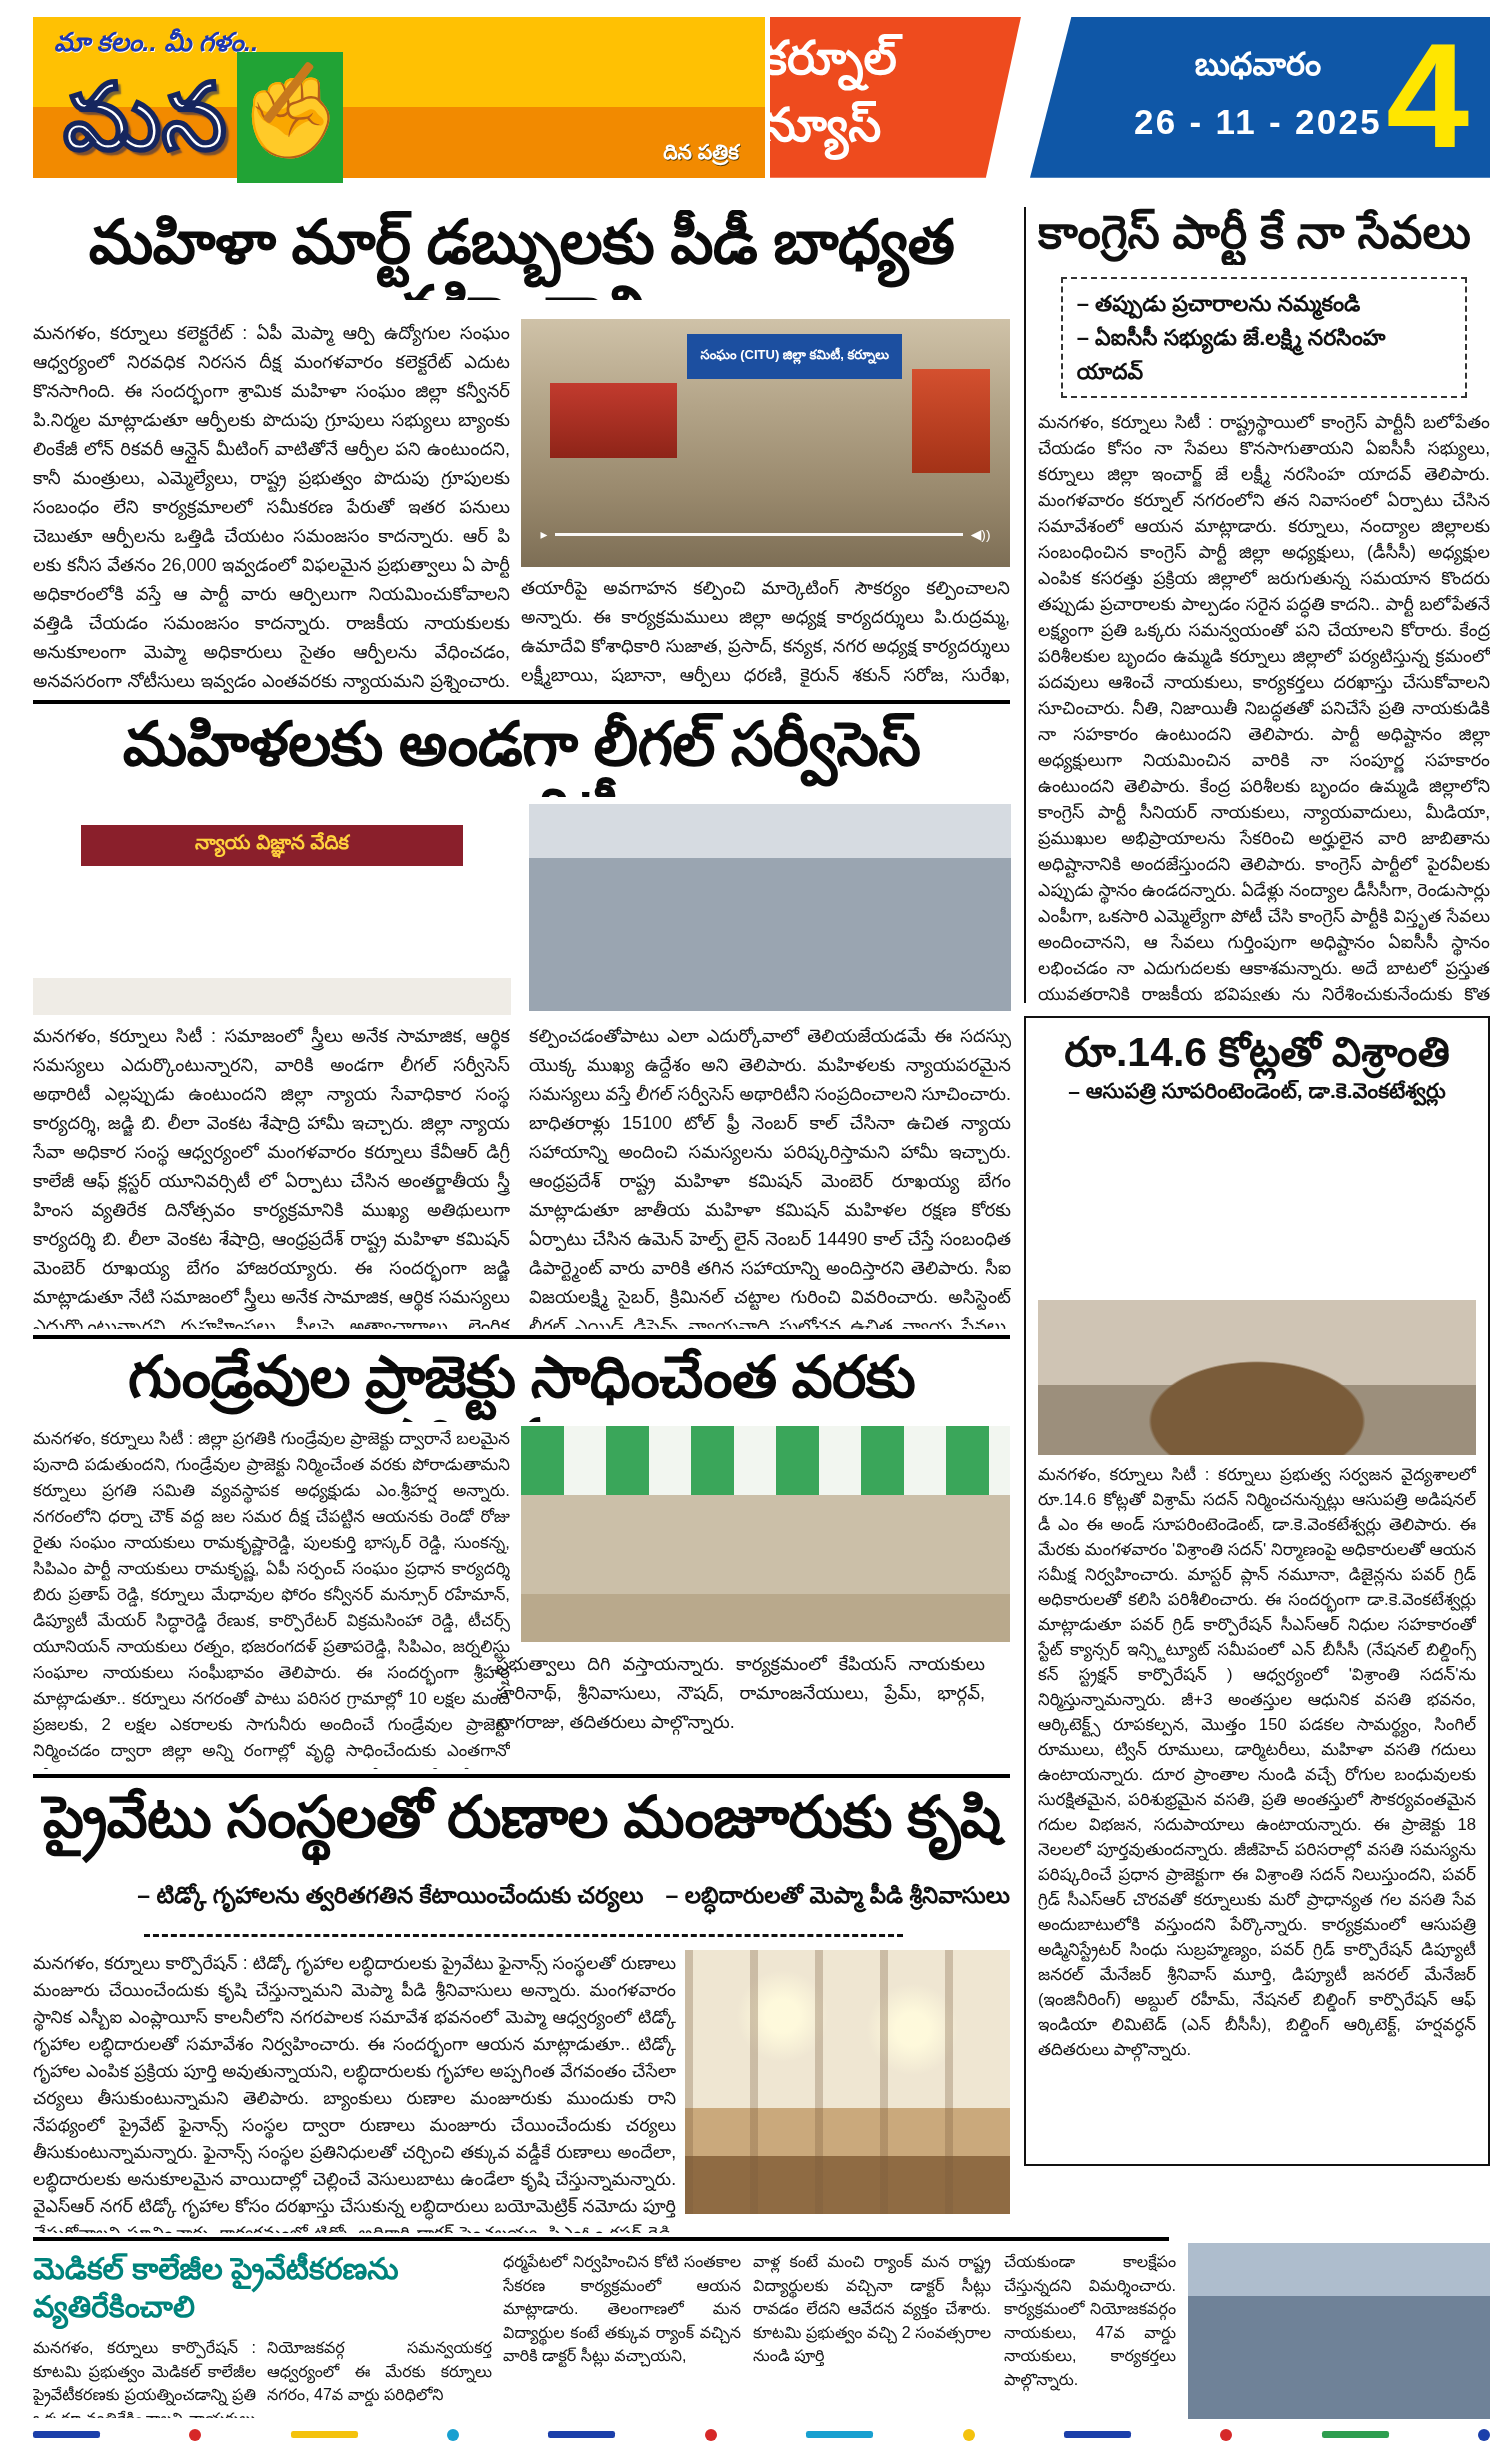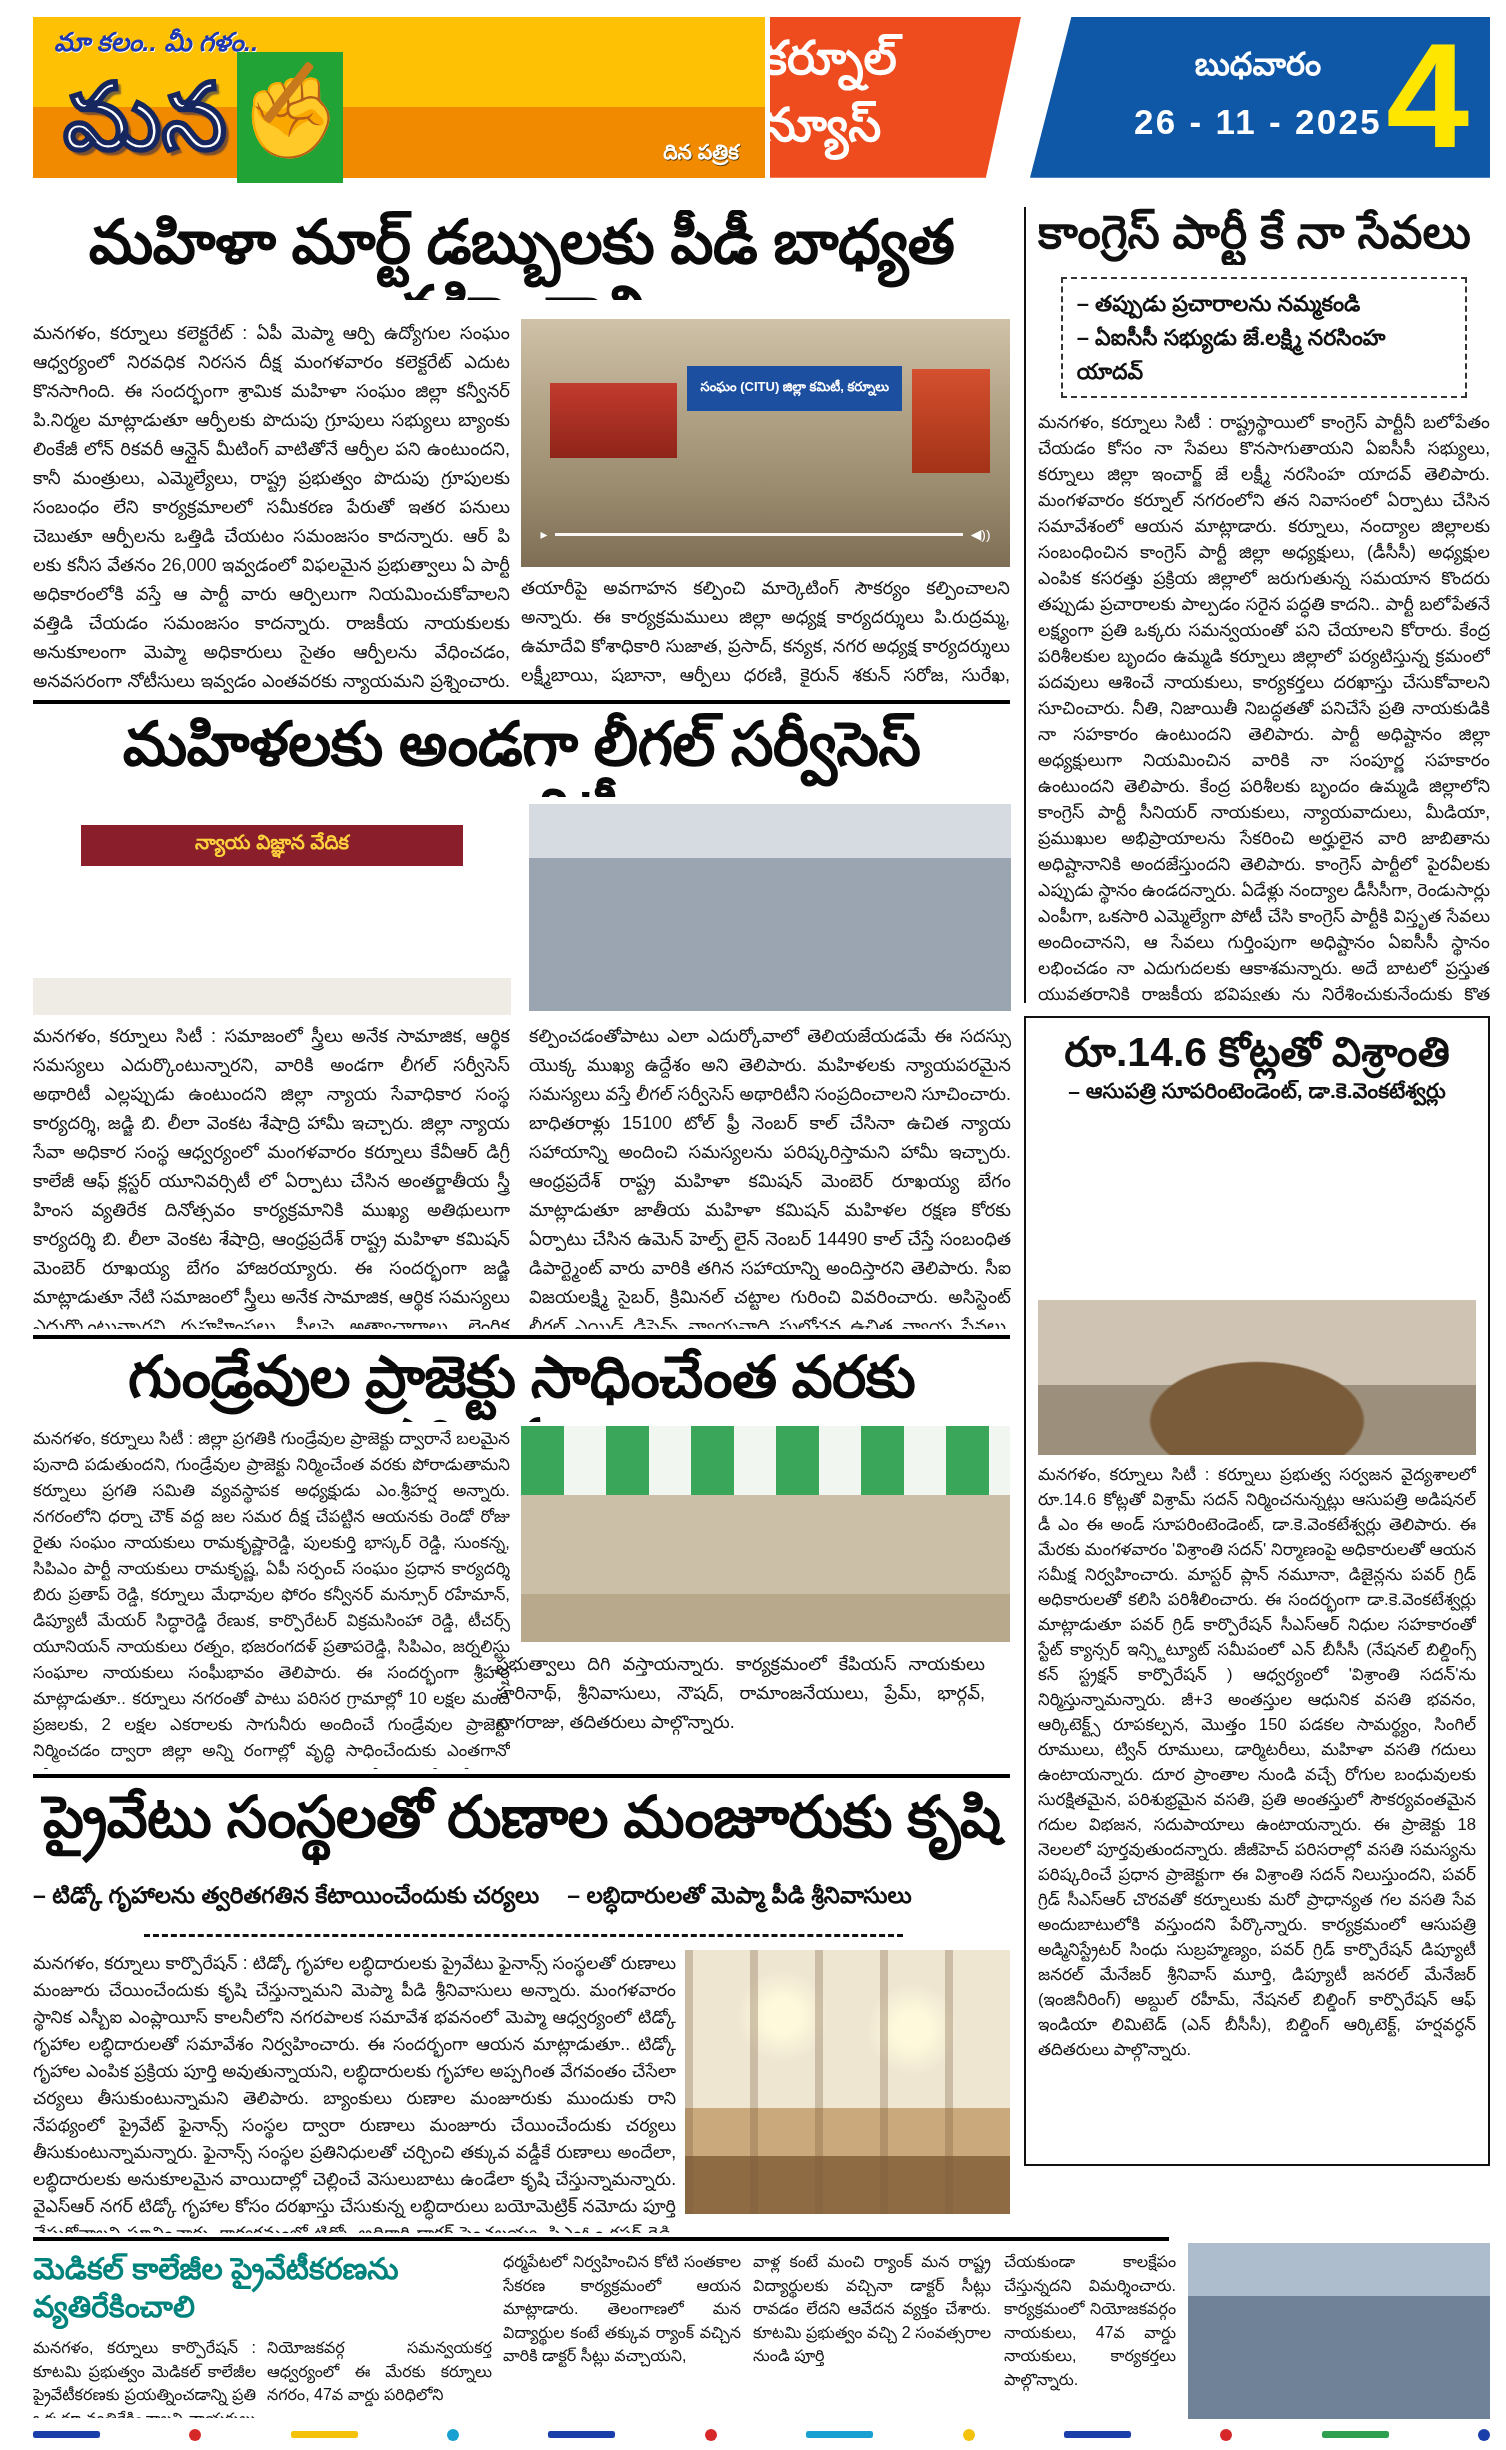--- a/index.html
+++ b/index.html
@@ -41,21 +41,21 @@
   .rule{position:absolute;background:#000;}
   .photo{position:absolute;overflow:hidden;}
   .ph-banner{position:absolute;display:flex;align-items:center;justify-content:center;
      font-weight:bold;text-align:center;overflow:hidden;}
 
   
   .a1-head{left:33px;top:210px;width:977px;height:90px;font-size:61px;}
   .a1-col1{left:33px;top:319px;width:477px;height:377px;}
   .a1-photo{left:521px;top:319px;width:489px;height:248px;
      background:linear-gradient(180deg,#cfc2a8 0%,#b3a488 35%,#99896d 70%,#7d6e55 100%);}
-  .a1-ph-banner{left:34%;top:6%;width:44%;height:18%;background:#1c4fa0;color:#fff;font-size:13px;margin-top:32px;}
+  .a1-ph-banner{left:34%;top:6%;width:44%;height:18%;background:#1c4fa0;color:#fff;font-size:13px;}
   .a1-ph-red{position:absolute;left:6%;top:26%;width:26%;height:30%;
      background:linear-gradient(180deg,#c23b2e,#8e2418);}
   .a1-ph-red2{position:absolute;right:4%;top:20%;width:16%;height:42%;
      background:linear-gradient(180deg,#d4502f,#a33217);}
   .videobar{position:absolute;left:4%;right:4%;bottom:10%;display:flex;align-items:center;gap:7.6px;
      color:#fff;font-size:13.7px;}
   .videobar .line{flex:1;height:3px;background:rgba(255,255,255,.95);}
   .a1-col2{left:521px;top:574px;width:489px;height:120px;font-size:18px;line-height:29px;}
 
   .div1{left:33px;top:700px;width:977px;height:3.8px;}
@@ -81,21 +81,21 @@
   .s3-photo{left:521px;top:1426px;width:489px;height:216px;
      background:linear-gradient(180deg,rgba(0,0,0,0) 0 32%,#cbbfa8 32% 78%,#b9a98c 78%),
                 repeating-linear-gradient(90deg,#3aa65a 0 43px,#f2f6f0 43px 85px);}
   .s3-cont{left:496px;top:1650px;width:489px;height:114px;}
 
   .div3{left:33px;top:1774px;width:977px;height:3.8px;}
 
   
   .s4-head{left:33px;top:1786px;width:977px;height:85px;font-size:58px;}
   .s4-subs{position:absolute;left:33px;top:1882px;width:977px;height:43px;display:flex;
-     justify-content:flex-start;gap:28px;font-size:23px;font-weight:bold;overflow:hidden;}
+     justify-content:flex-end;gap:22px;font-size:23px;font-weight:bold;overflow:hidden;}
   .s4-dash{position:absolute;left:144px;top:1934px;width:759px;border-top:3px dashed #111;}
   .s4-body{left:33px;top:1950px;width:643px;height:283px;font-size:17.5px;line-height:27px;}
   .s4-photo{left:685px;top:1950px;width:325px;height:264px;background:#e8dcc8;}
   .s4-photo .beams{position:absolute;inset:0;
      background:repeating-linear-gradient(90deg,rgba(120,90,60,.30) 0 7.6px,rgba(0,0,0,0) 7.6px 65px),
                 radial-gradient(circle at 30% 25%,rgba(255,250,220,.95) 0 16.7px,rgba(255,250,220,0) 46px),
                 radial-gradient(circle at 70% 30%,rgba(255,250,220,.95) 0 16.7px,rgba(255,250,220,0) 46px),
                 linear-gradient(180deg,#efe6d2 0 60%,#caa97c 60% 78%,#8f6b43 78%);}
 
   .div4{left:33px;top:2237px;width:1136px;height:3.8px;}

